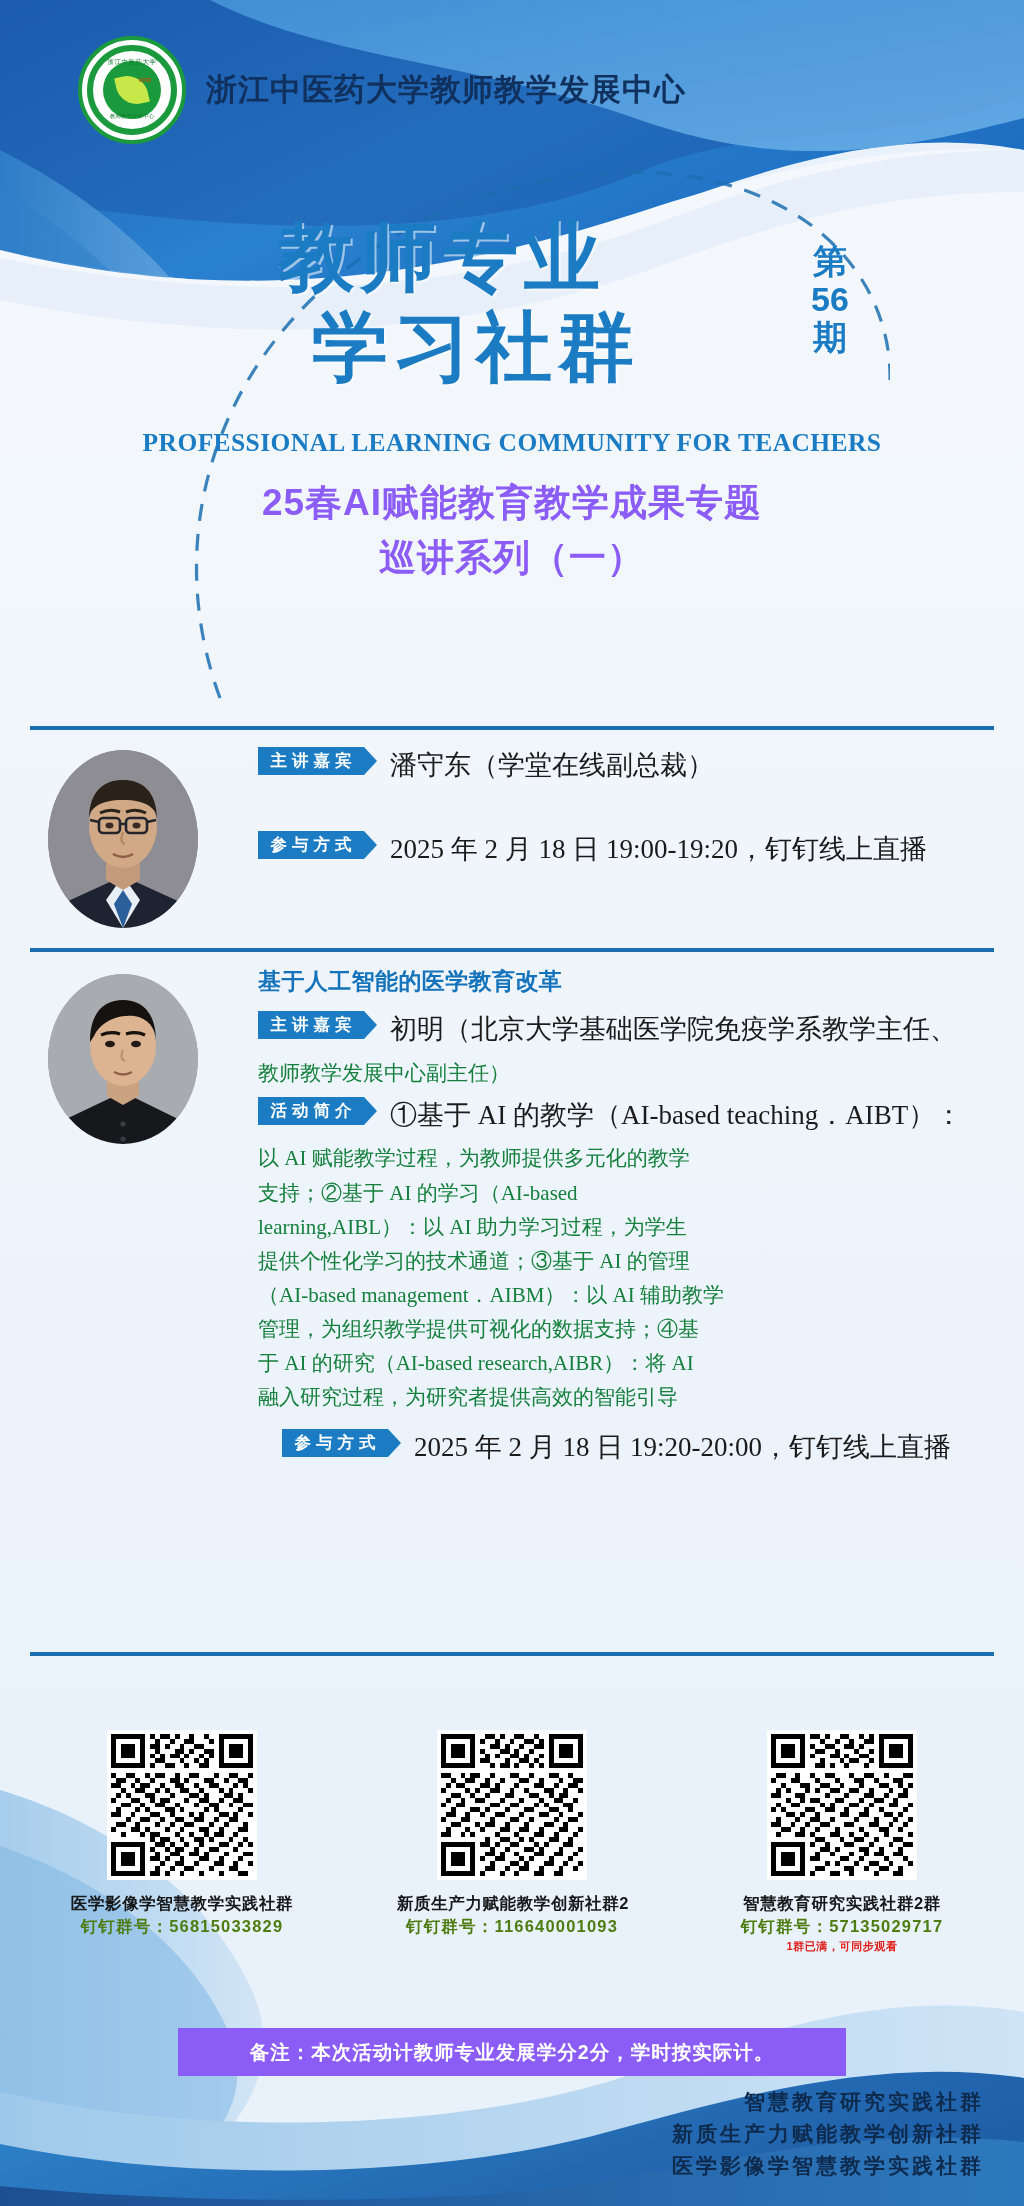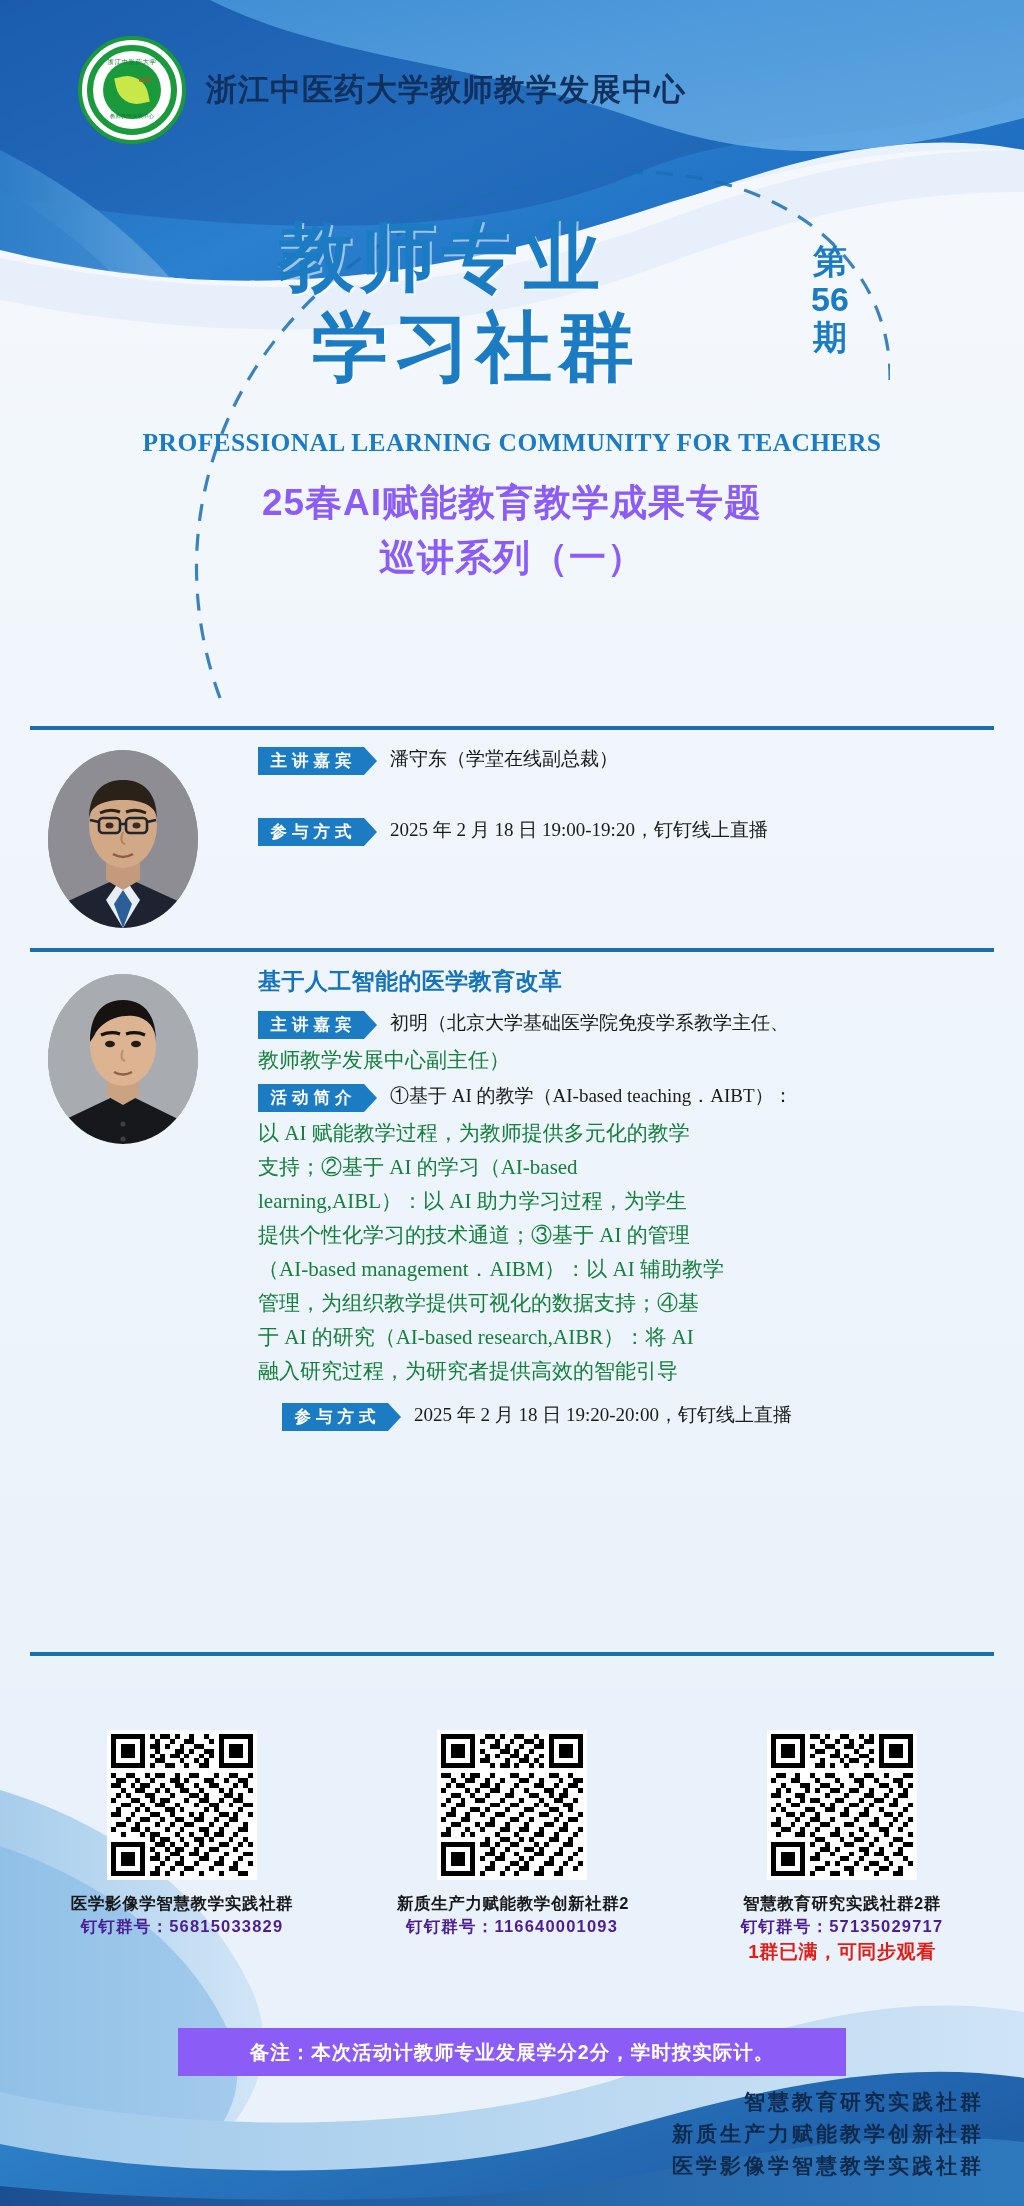--- a/index.html
+++ b/index.html
@@ -112,42 +112,42 @@
     display:flex; align-items:center; justify-content:center;
     letter-spacing:5px; padding:0 6px 0 11px; margin-top:3px;
     font-family:"Liberation Serif","DejaVu Serif",serif;
   }
   .tag::after{
     content:""; position:absolute; right:-13px; top:0;
     border-top:14px solid transparent; border-bottom:14px solid transparent;
     border-left:13px solid #1b7cc4;
   }
   .row-text {
-    margin-left:26px; font-size:19px; color:#1b1b1b; line-height:1.62;
+    margin-left:26px; font-size:27px; color:#1b1b1b; line-height:1.62;
     font-family:"Liberation Serif","DejaVu Serif",serif;
   }
   .cont-text {
     font-size:21px; color:#15803d; line-height:1.62;
     font-family:"Liberation Serif","DejaVu Serif",serif;
   }
 
   
   .qrzone { position:absolute; left:0; top:1690px; width:1024px; height:330px; z-index:6; }
   .qrs { display:flex; justify-content:center; gap:100px; padding-top:40px; }
   .qrcell { width:230px; text-align:center; }
   .qrimg {
     width:150px; height:150px; margin:0 auto 12px auto; background:#fff;
     padding:4px;
   }
   .qrlabel {
     font-size:16.5px; color:#16181a; font-weight:bold; line-height:1.45;
     letter-spacing:.6px; white-space:nowrap;
   }
-  .qrnum { font-size:16.5px; color:#4c1d95; font-weight:bold; letter-spacing:1.2px; }
-  .qrwarn { font-size:19px; color:#e11d18; font-weight:bold; letter-spacing:.6px; margin-top:1px;}
+  .qrnum { font-size:16.5px; color:#4d7c0f; font-weight:bold; letter-spacing:1.2px; }
+  .qrwarn { font-size:11px; color:#e11d18; font-weight:bold; letter-spacing:.6px; margin-top:1px;}
 
   
   .note {
     position:absolute; left:178px; top:2028px; width:668px; height:48px;
     background:#8b5cf6; display:flex; align-items:center; justify-content:center;
     color:#ffffff; font-size:19.5px; font-weight:bold; letter-spacing:1px; z-index:7;
   }
 
   
   .footgroups {

